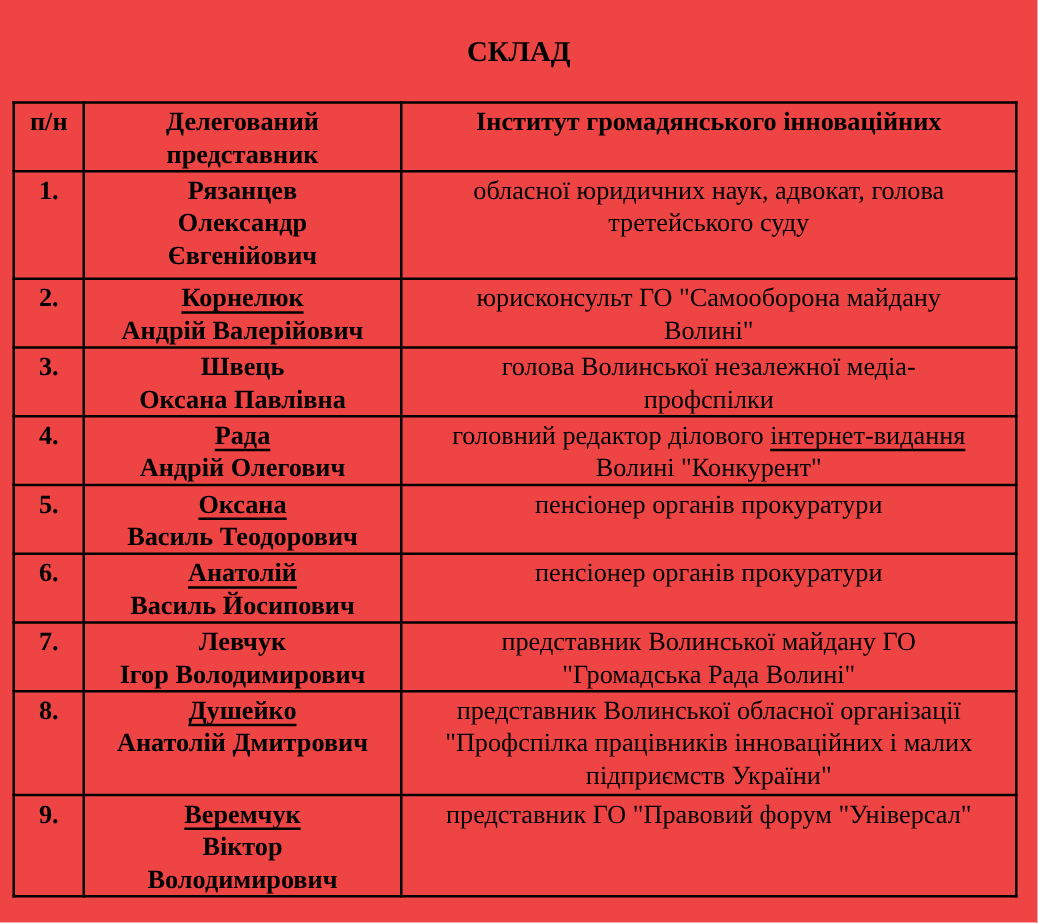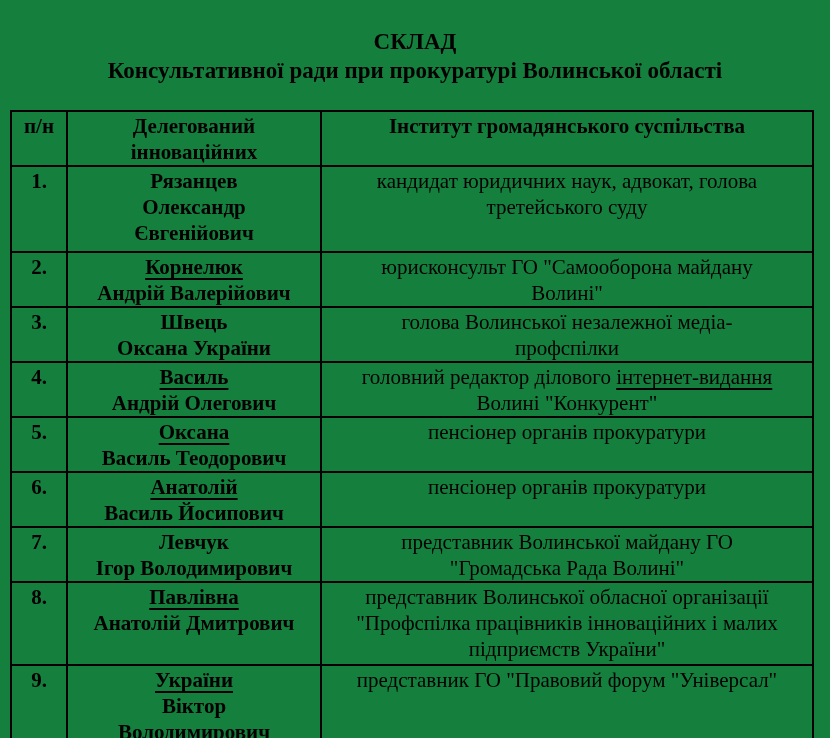--- a/index.html
+++ b/index.html
@@ -1,21 +1,21 @@
 <!DOCTYPE html>
 <html><head>
 <meta charset="utf-8">
 <style>
   * { margin: 0; padding: 0; box-sizing: border-box; }
   html, body { background: #ffffff; }
   .page {
     position: relative;
     width: 830px;
     height: 738px;
-    background: #15803d;
+    background: #ef4444;
     overflow: hidden;
     font-family: "Liberation Serif", "DejaVu Serif", serif;
     color: #000000;
     padding-top: 27px;
   }
   .title-block { text-align: center; }
   .doc-title, .doc-subtitle {
     font-weight: bold;
     font-size: 23px;
     line-height: 29px;
@@ -65,63 +65,62 @@
     text-decoration-skip-ink: none;
     text-decoration: underline;
   }
 </style>
 </head>
 <body>
 
 <div class="page">
   <div class="title-block">
     <div class="doc-title">СКЛАД</div>
-    <div class="doc-subtitle">Консультативної ради при прокуратурі Волинської області</div>
   </div>
 
   <table class="members">
     <colgroup>
       <col class="c-num">
       <col class="c-name">
       <col class="c-org">
     </colgroup>
     <thead>
       <tr>
         <th>п/н</th>
         <th>Делегований
-інноваційних</th>
-        <th>Інститут громадянського суспільства</th>
+представник</th>
+        <th>Інститут громадянського інноваційних</th>
       </tr>
     </thead>
     <tbody id="table-body">
         <tr>
     <td class="num">1.</td>
     <td class="name">Рязанцев
 Олександр
 Євгенійович</td>
-    <td class="org">кандидат юридичних наук, адвокат, голова
+    <td class="org">обласної юридичних наук, адвокат, голова
 третейського суду</td>
   </tr>
         <tr>
     <td class="num">2.</td>
     <td class="name"><span class="misspell">Корнелюк</span>
 Андрій Валерійович</td>
     <td class="org">юрисконсульт ГО "Самооборона майдану
 Волині"</td>
   </tr>
         <tr>
     <td class="num">3.</td>
     <td class="name">Швець
-Оксана України</td>
+Оксана Павлівна</td>
     <td class="org">голова Волинської незалежної медіа-
 профспілки</td>
   </tr>
         <tr>
     <td class="num">4.</td>
-    <td class="name"><span class="misspell">Василь</span>
+    <td class="name"><span class="misspell">Рада</span>
 Андрій Олегович</td>
     <td class="org">головний редактор ділового <span class="misspell">інтернет-видання</span>
 Волині "Конкурент"</td>
   </tr>
         <tr>
     <td class="num">5.</td>
     <td class="name"><span class="misspell">Оксана</span>
 Василь Теодорович</td>
     <td class="org">пенсіонер органів прокуратури</td>
   </tr>
@@ -133,29 +132,29 @@
   </tr>
         <tr>
     <td class="num">7.</td>
     <td class="name">Левчук
 Ігор Володимирович</td>
     <td class="org">представник Волинської майдану ГО
 "Громадська Рада Волині"</td>
   </tr>
         <tr>
     <td class="num">8.</td>
-    <td class="name"><span class="misspell">Павлівна</span>
+    <td class="name"><span class="misspell">Душейко</span>
 Анатолій Дмитрович</td>
     <td class="org">представник Волинської обласної організації
 "Профспілка працівників інноваційних і малих
 підприємств України"</td>
   </tr>
         <tr>
     <td class="num">9.</td>
-    <td class="name"><span class="misspell">України</span>
+    <td class="name"><span class="misspell">Веремчук</span>
 Віктор
 Володимирович</td>
     <td class="org">представник ГО "Правовий форум "Універсал"</td>
   </tr>
       </tbody>
 
   </table>
 </div>
 
 </body></html>

